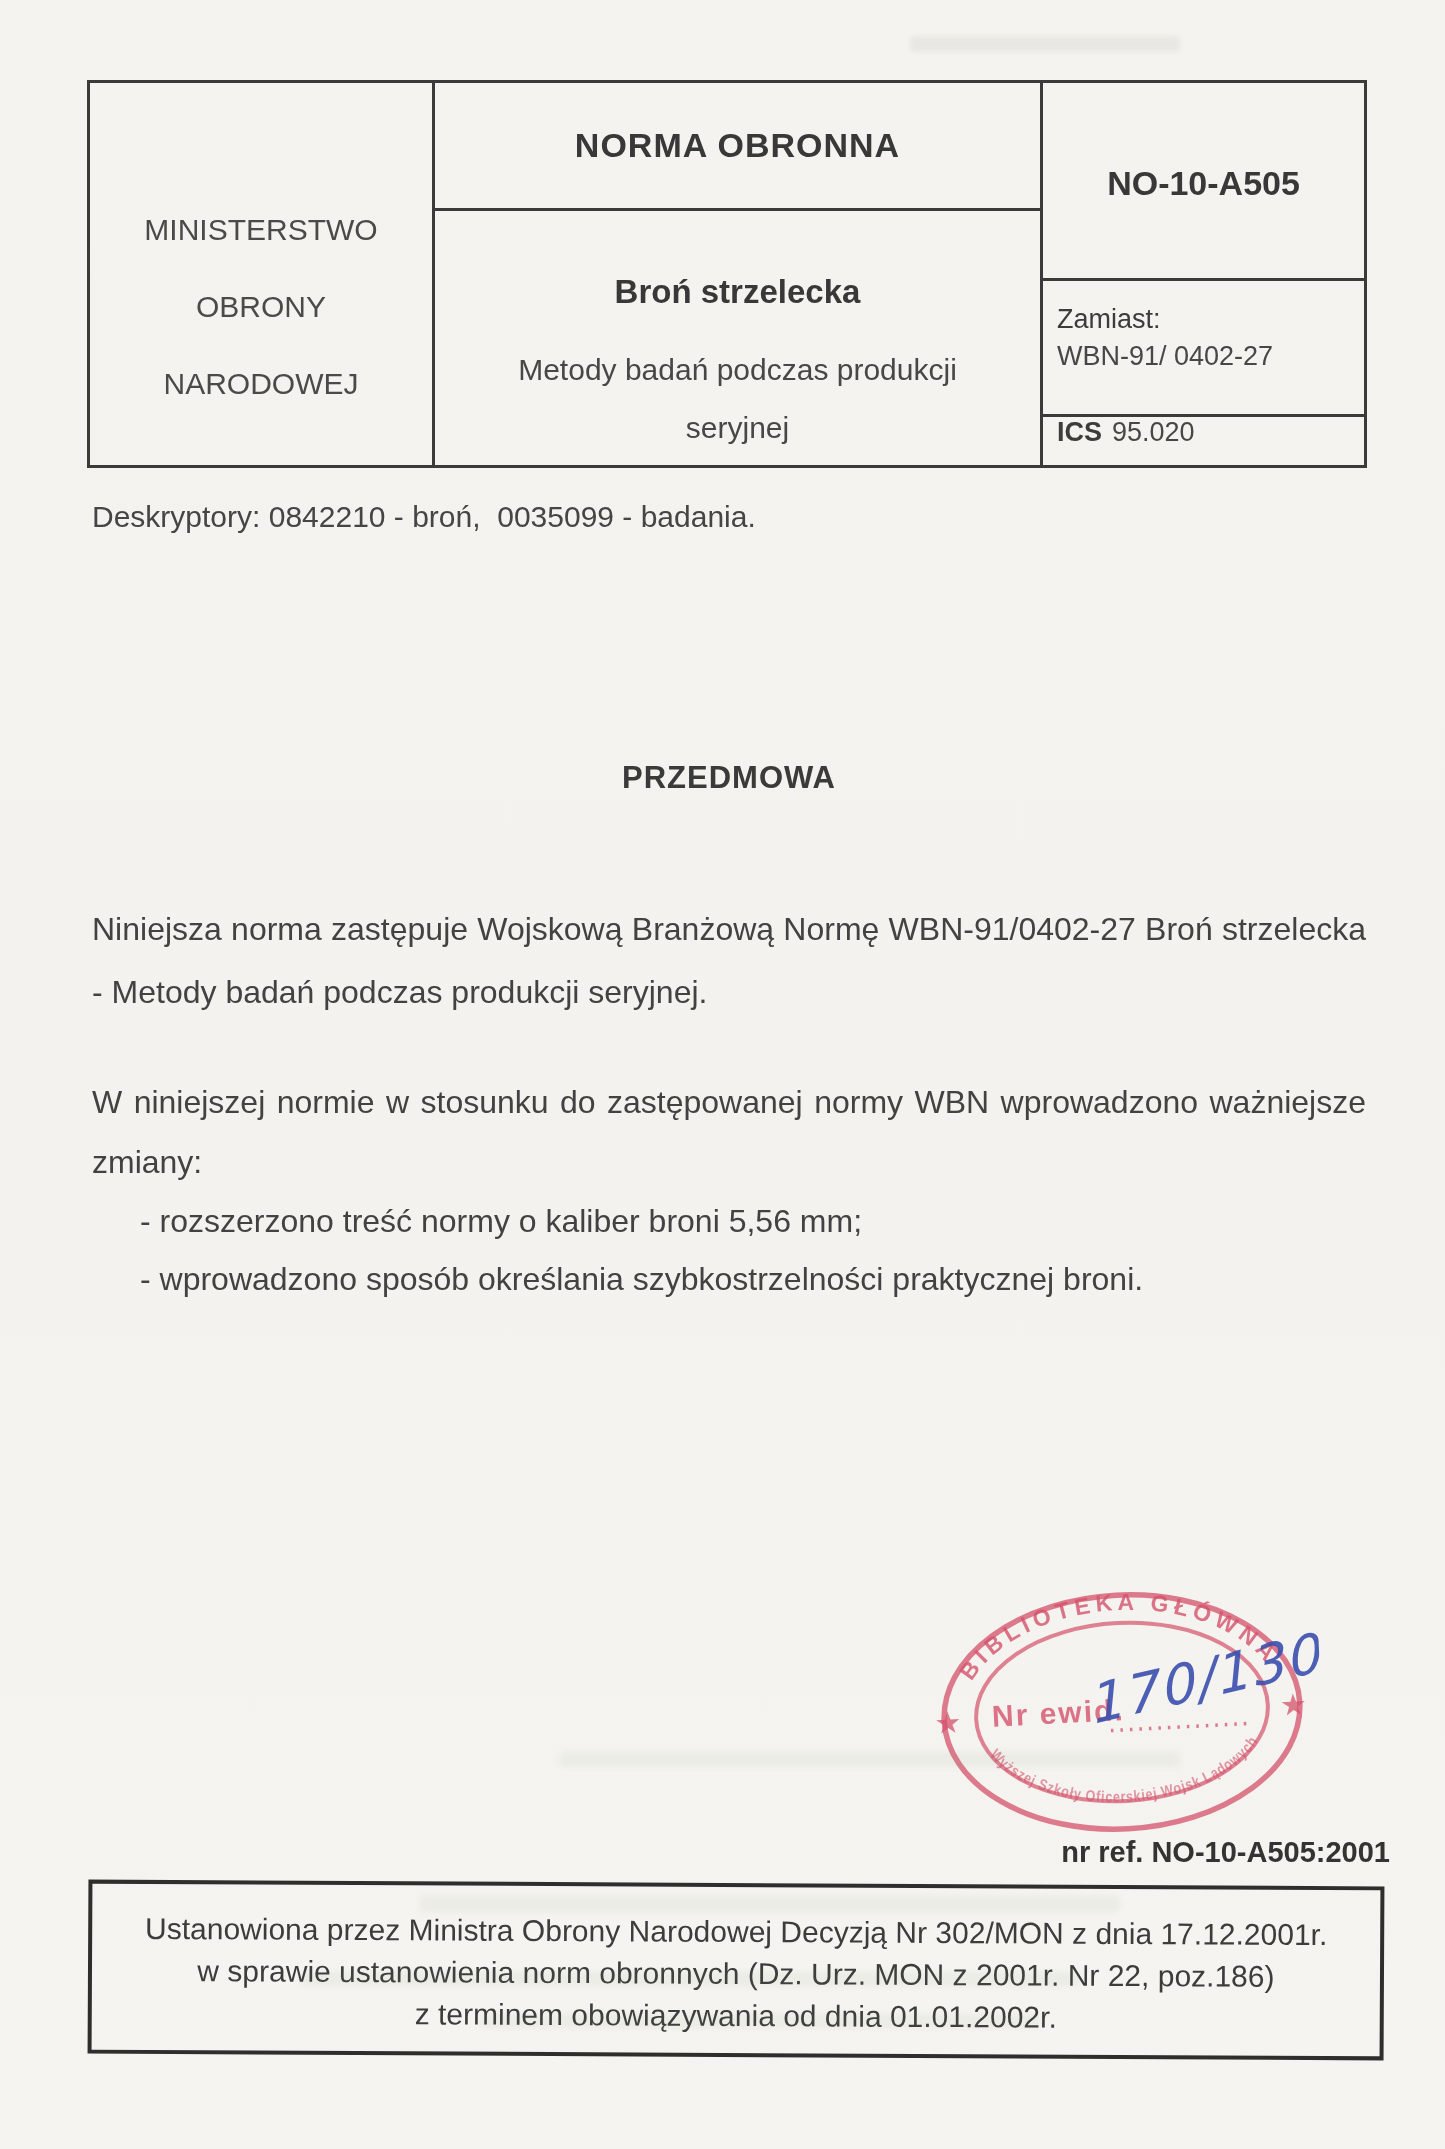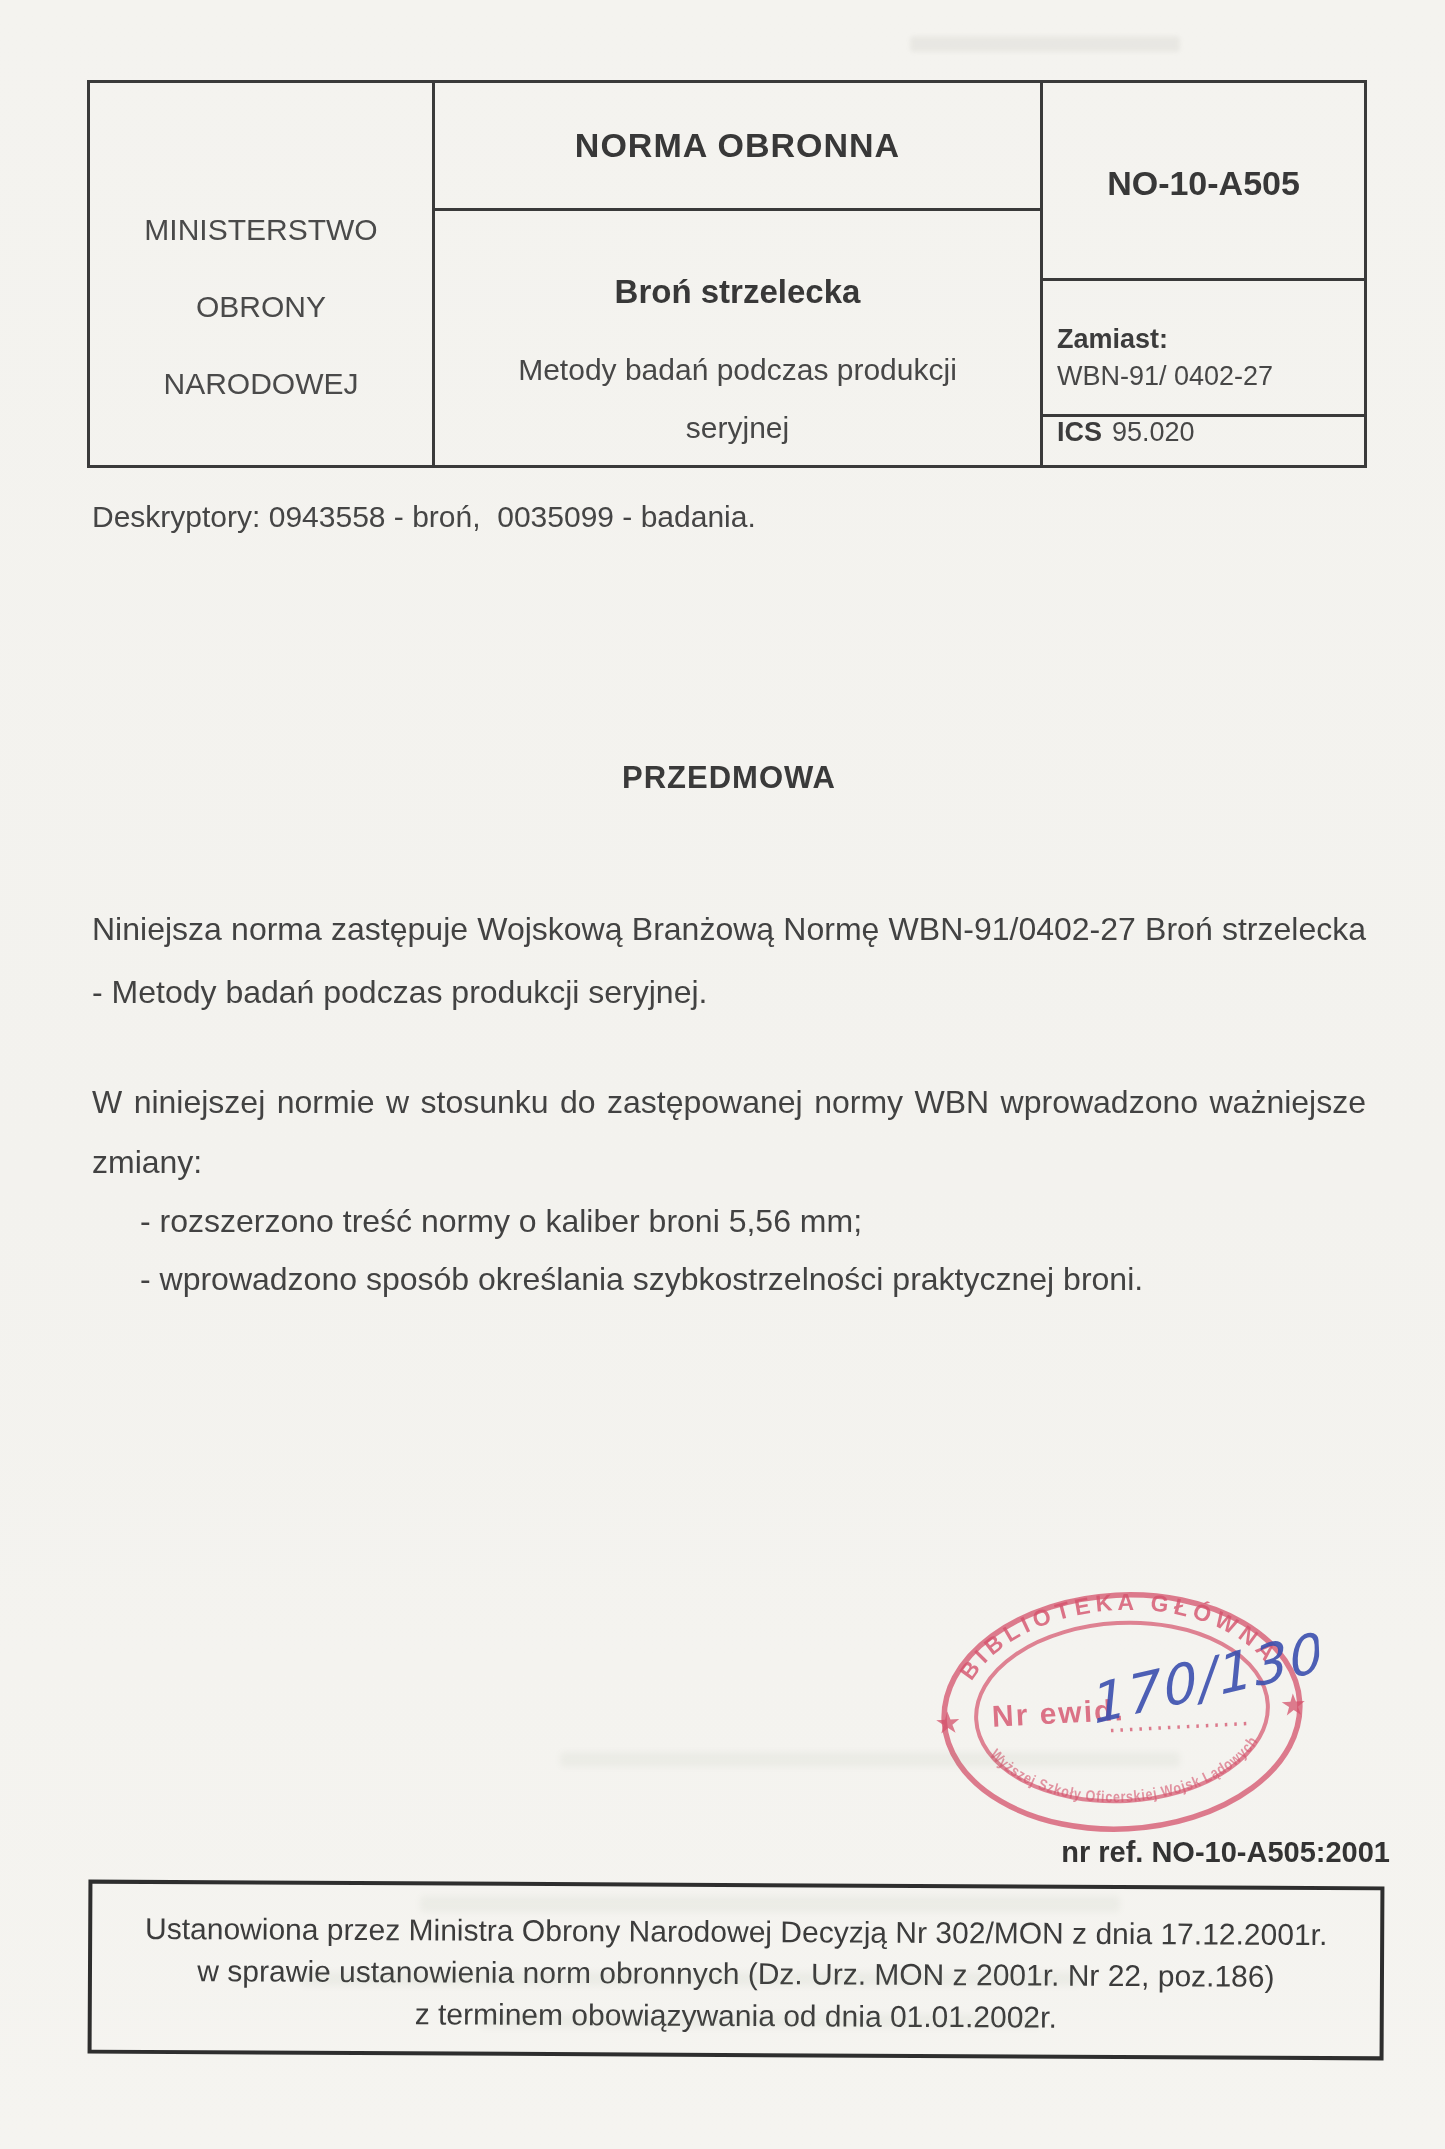--- a/index.html
+++ b/index.html
@@ -24,21 +24,21 @@
       font-size:34px;font-weight:bold;color:#383838;letter-spacing:1px;}
   .ht-c2bot{flex:1;text-align:center;padding-top:62px;}
   .doc-title{font-size:33px;font-weight:bold;color:#383838;}
   .doc-subtitle{font-size:30px;color:#474747;max-width:480px;margin:30px auto 0 auto;line-height:58px;}
   .ht-col3{flex:1;display:flex;flex-direction:column;}
   .ht-c3r1{height:198px;box-sizing:border-box;border-bottom:3px solid #3a3a3a;
       display:flex;align-items:center;justify-content:center;padding-top:6px;
       font-size:34px;font-weight:bold;color:#383838;}
   .ht-c3r2{height:136px;box-sizing:border-box;border-bottom:3px solid #3a3a3a;
       padding:20px 10px 0 14px;font-size:27px;line-height:37px;color:#474747;}
-  .ht-c3r2 .zl{font-weight:bold;color:#3c3c3c;margin-top:20px;}
+  .ht-c3r2 .zl{font-weight:normal;color:#3c3c3c;}
   .ht-c3r3{flex:1;display:flex;align-items:flex-start;padding-left:14px;font-size:27px;color:#474747;}
   .ht-c3r3 .ics-l{font-weight:bold;color:#3c3c3c;margin-right:10px;}
   
   .descriptors{position:absolute;left:92px;top:500px;font-size:30px;color:#454545;white-space:pre-wrap;}
   .foreword-heading{position:absolute;left:92px;top:760px;width:1274px;text-align:center;
       font-size:31px;font-weight:bold;letter-spacing:1px;color:#3a3a3a;}
   .para{position:absolute;left:92px;width:1274px;font-size:32px;color:#424242;text-align:justify;}
   .para1{top:898px;line-height:63px;}
   .para2{top:1072px;line-height:60px;}
   .para3{top:1478px;line-height:66px;}
@@ -95,21 +95,21 @@
         <div class="zl">Zamiast:</div>
         <div class="zv">WBN-91/ 0402-27</div>
       </div>
       <div class="ht-c3r3">
         <span class="ics-l">ICS</span>
         <span class="ics-v">95.020</span>
       </div>
     </div>
   </div>
 
-  <div class="descriptors">Deskryptory: 0943558 - broń,  0035099 - badania.</div>
+  <div class="descriptors">Deskryptory: 0842210 - broń,  0035099 - badania.</div>
 
   <div class="foreword-heading">PRZEDMOWA</div>
   <div class="para para1">Niniejsza norma zastępuje Wojskową Branżową Normę WBN-91/0402-27 Broń strzelecka - Metody badań podczas produkcji seryjnej.</div>
   <div class="para para2">W niniejszej normie w stosunku do zastępowanej normy WBN wprowadzono ważniejsze zmiany:</div>
   <div class="changes">
     <div>- rozszerzono treść normy o kaliber broni 5,56 mm;</div>
     <div>- wprowadzono sposób określania szybkostrzelności praktycznej broni.</div>
   </div>
 
   <svg class="stamp" width="400" height="260" viewBox="0 0 400 260">

